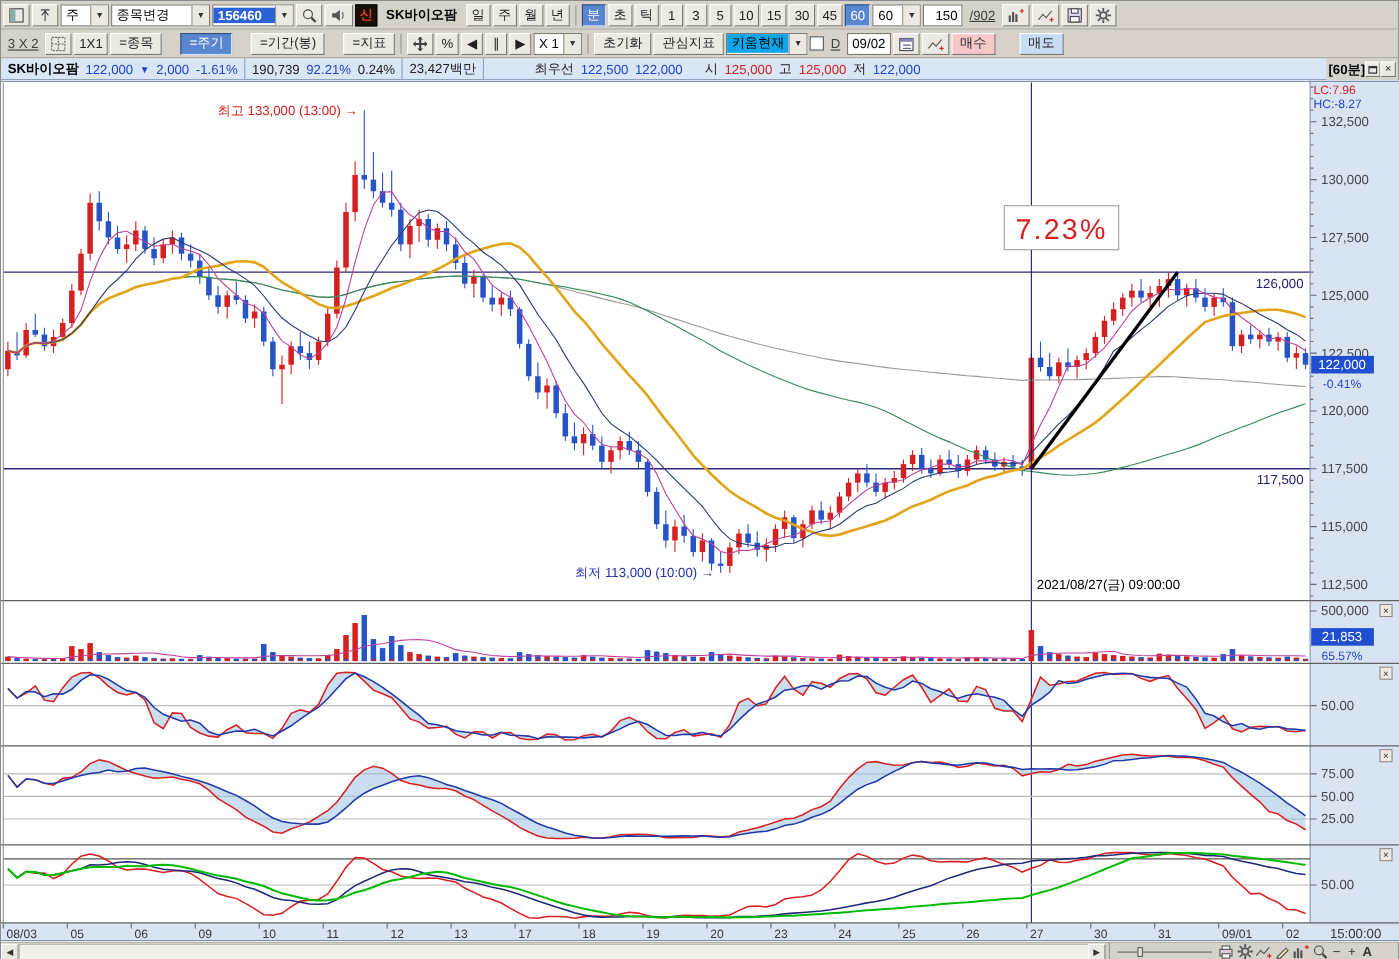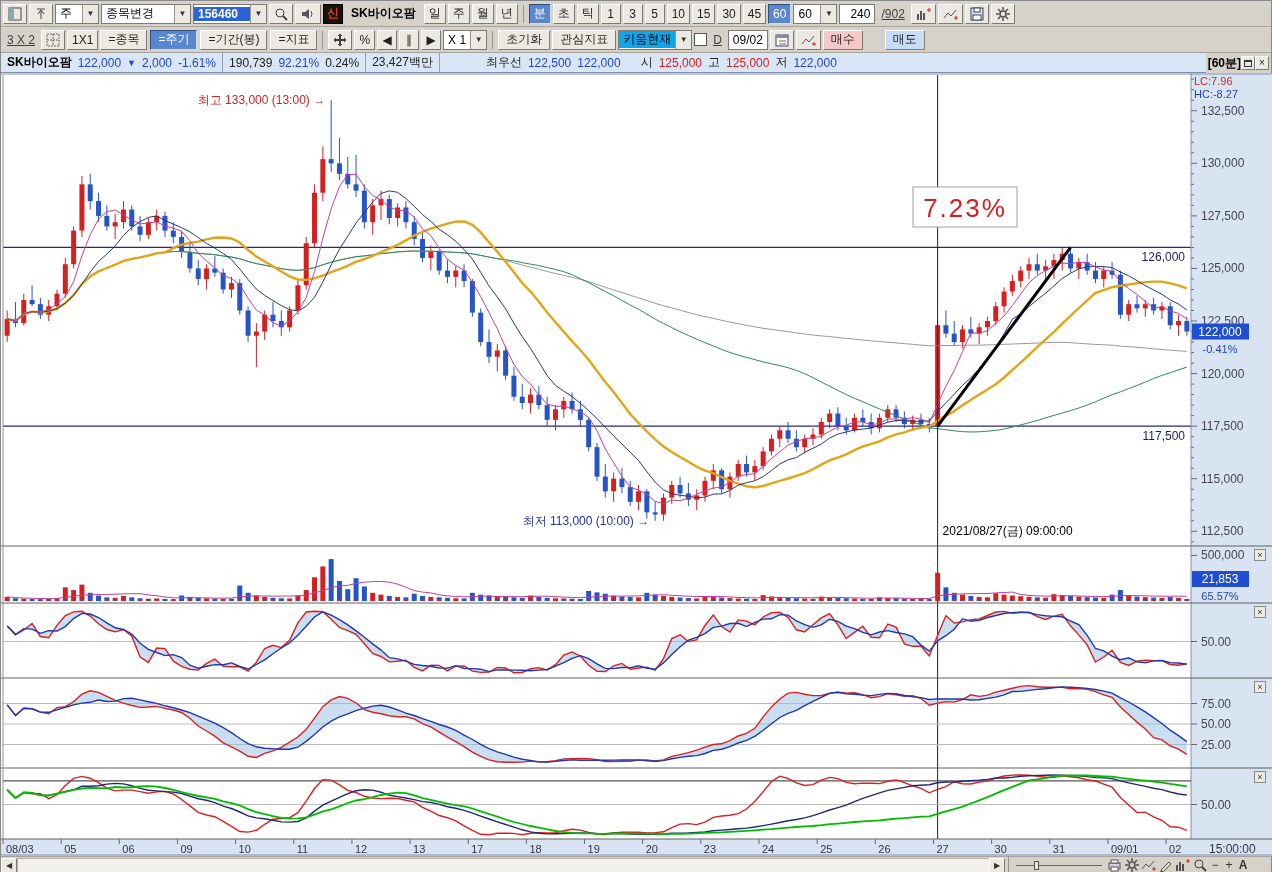--- a/index.html
+++ b/index.html
@@ -116,21 +116,21 @@
         <button class="tb-btn">15</button>
         <button class="tb-btn">30</button>
         <button class="tb-btn">45</button>
         <button class="tb-btn active">60</button>
       </span>
     <span class="combo">
         <span class="val">60</span>
         <span class="dd">▼</span>
       </span>
     <span class="combo">
-        <span class="val" style="min-width:34px;text-align:right">240</span>
+        <span class="val" style="min-width:34px;text-align:right">150</span>
       </span>
     <span class="lbl">/902</span>
     <button class="icon-btn">
         <svg width="15" height="14">
           <rect x="1" y="7" width="2" height="6" fill="#555"></rect>
           <rect x="4" y="4" width="2" height="9" fill="#555"></rect>
           <rect x="7" y="6" width="2" height="7" fill="#555"></rect>
           <path d="M11 3 H15 M13 1 V5" stroke="#c22"></path>
         </svg>
       </button>
@@ -167,21 +167,21 @@
   <div class="tb">
     <span class="lbl">3 X 2</span>
     <button class="icon-btn">
         <svg width="14" height="14">
           <rect x="1" y="1" width="12" height="12" fill="none" stroke="#666" stroke-dasharray="2 1"></rect>
           <line x1="7" y1="1" x2="7" y2="13" stroke="#666" stroke-dasharray="2 1"></line>
           <line x1="1" y1="7" x2="13" y2="7" stroke="#666" stroke-dasharray="2 1"></line>
         </svg>
       </button>
     <button class="tb-btn">1X1</button>
-    <span style="display:inline-flex;gap:3px">
+    <span style="display:inline-flex;gap:17px">
         <button class="tb-btn wide">=종목</button>
         <button class="tb-btn wide active">=주기</button>
         <button class="tb-btn wide">=기간(봉)</button>
         <button class="tb-btn wide">=지표</button>
       </span>
     <span class="sep"></span>
     <button class="icon-btn">
         <svg width="14" height="14">
           <path d="M7 1 V13 M1 7 H13" stroke="#444" stroke-width="2"></path>
           <path d="M7 1 L5 3 M7 1 L9 3 M7 13 L5 11 M7 13 L9 11 M1 7 L3 5 M1 7 L3 9 M13 7 L11 5 M13 7 L11 9" stroke="#444"></path>

